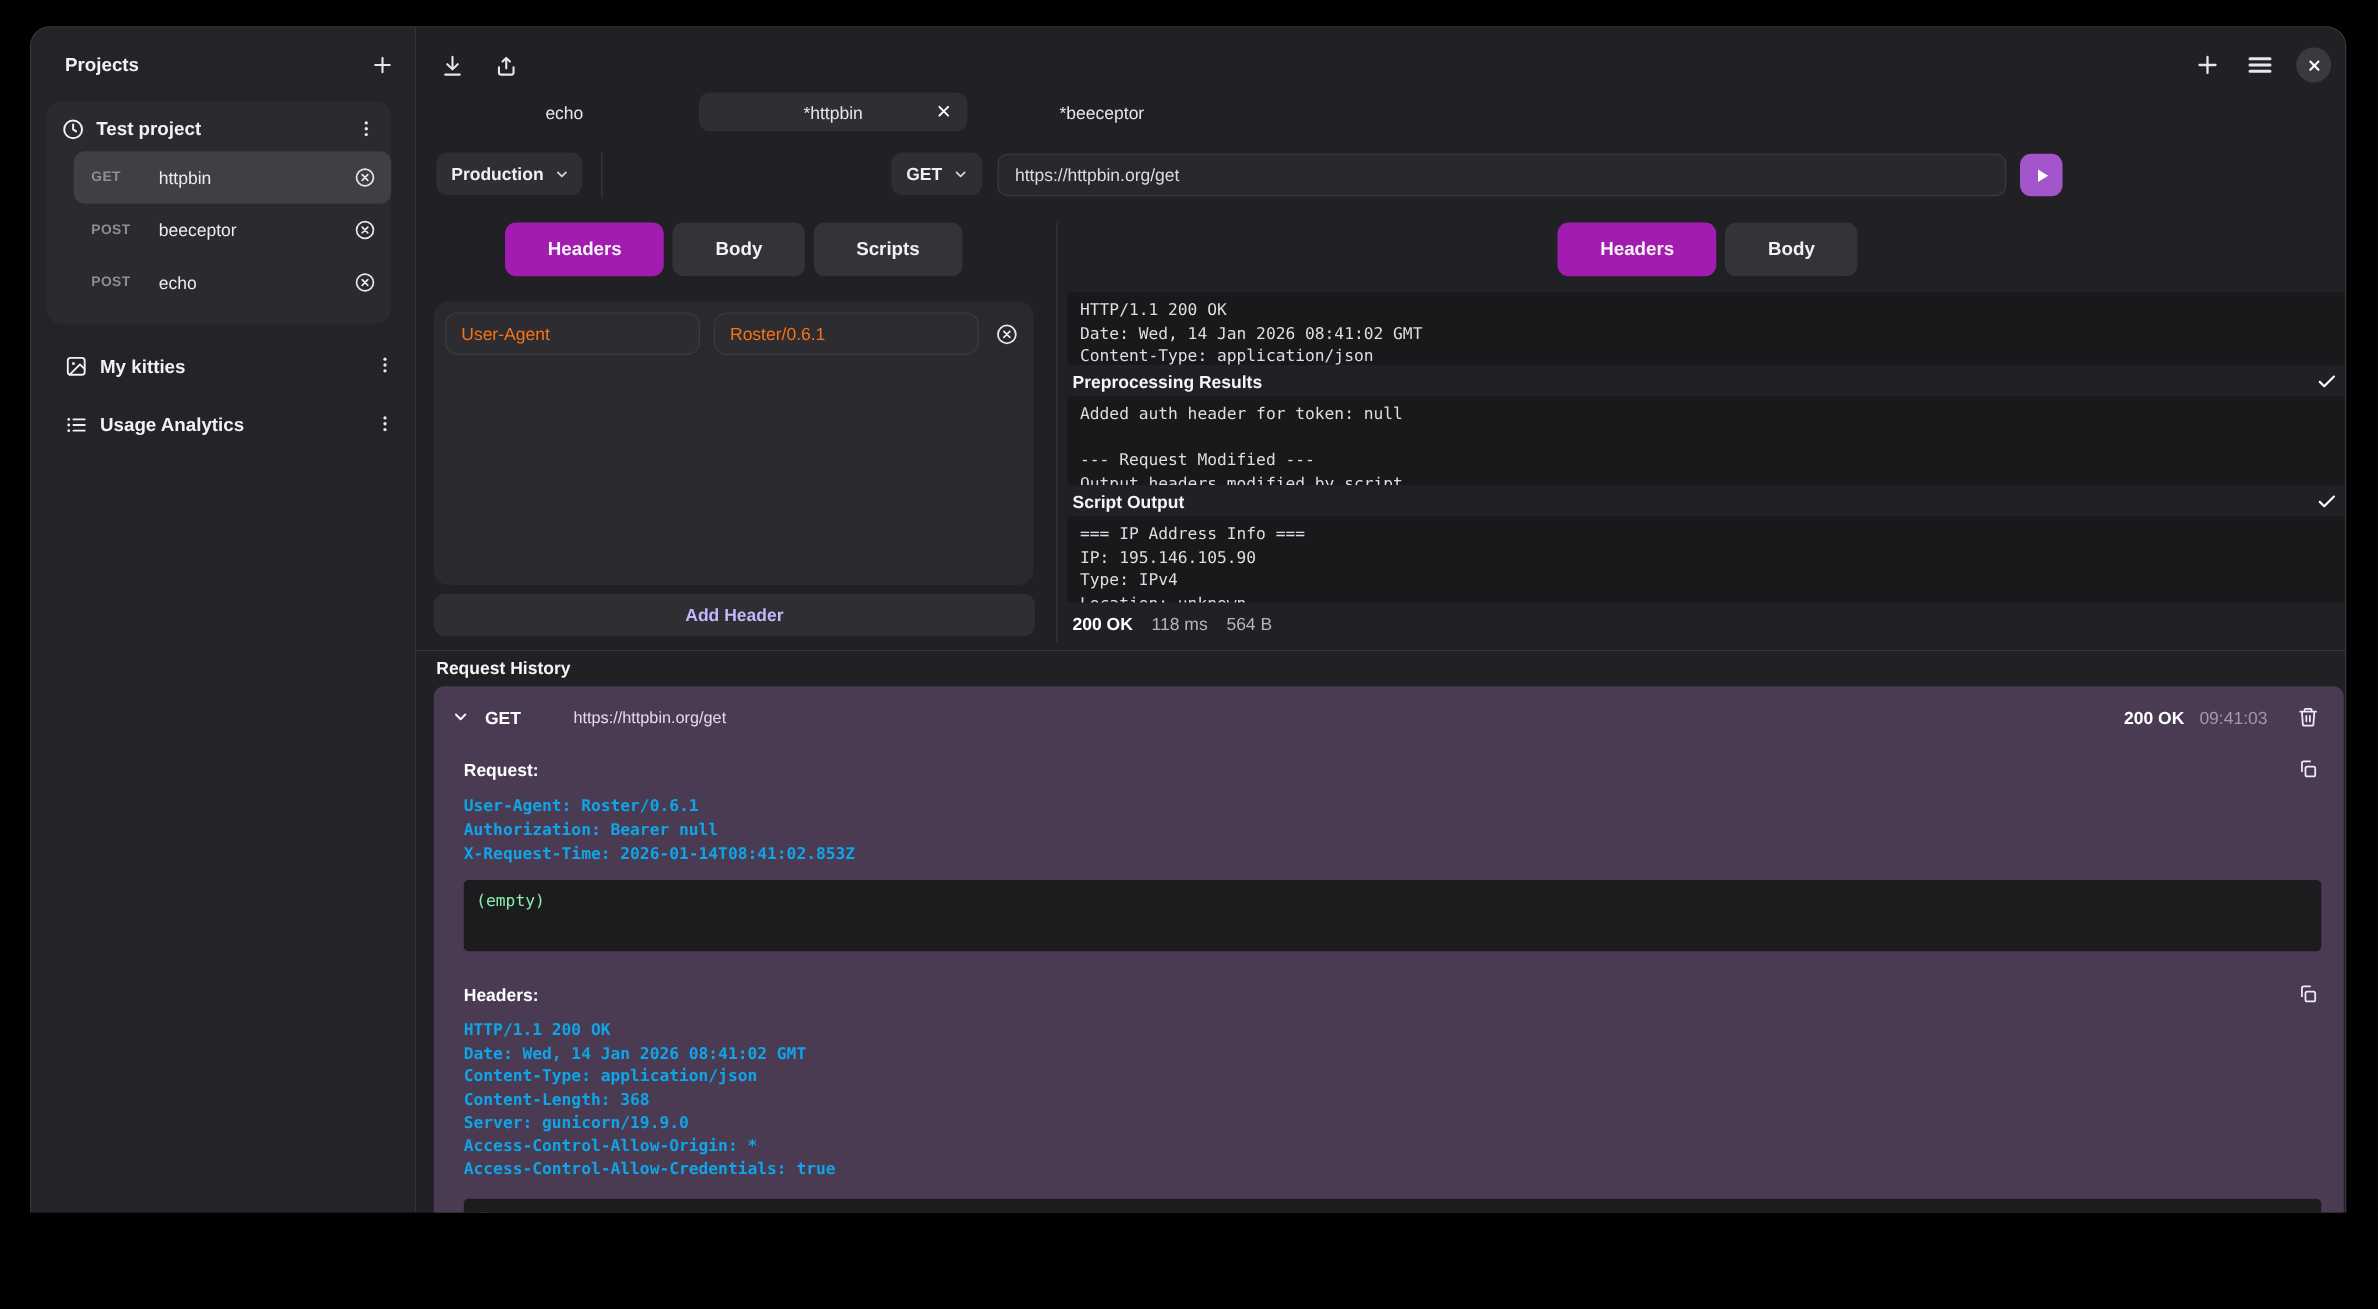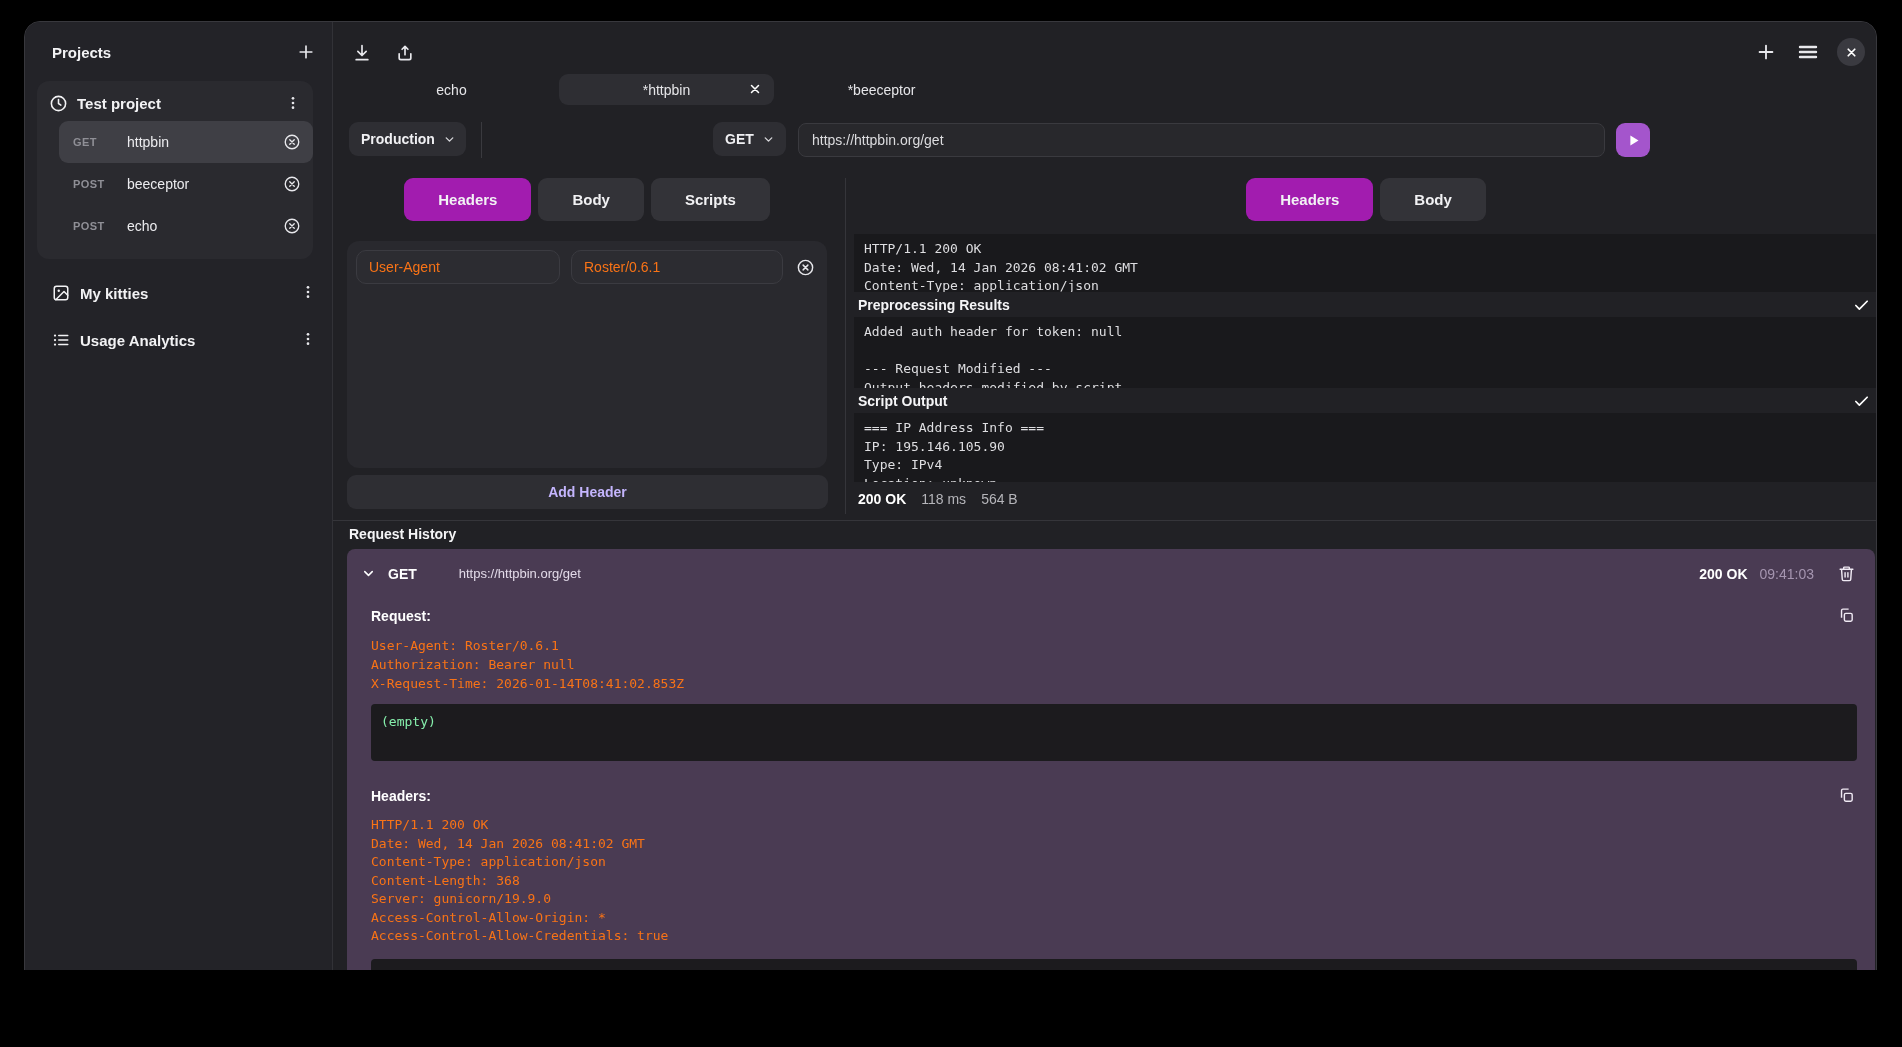--- a/index.html
+++ b/index.html
@@ -77,21 +77,21 @@
   .hist-card { margin-top:7px; width:1528px; height:560px; background:#4a3b53; border-radius:8px; }
   .hist-head { display:flex; align-items:center; padding:14px 18px 0 14px; }
   .hist-method { font-size:14px; font-weight:bold; color:#fff; margin-left:12px; }
   .hist-url { font-size:13px; color:#e3dbe9; margin-left:42px; flex:1; }
   .hist-status { font-size:14px; font-weight:bold; color:#fff; }
   .hist-time { font-size:14px; color:#a595b0; margin-left:12px; margin-right:22px; }
   .card-sec-head { display:flex; align-items:center; padding:0 18px 0 24px; }
   .card-sec-label { font-size:14px; font-weight:bold; color:#fff; flex:1; }
   .req-label { margin-top:21px; } .resp-label { margin-top:24px; }
   .card-lines { padding:10px 18px 0 24px; }
-  .card-line { font-family:"DejaVu Sans Mono",monospace; font-size:13px; line-height:19px; min-height:19px; color:#f97316; white-space:pre; }
+  .card-line { font-family:"DejaVu Sans Mono",monospace; font-size:13px; line-height:19px; min-height:19px; color:#0ea5e9; white-space:pre;font-weight:bold; }
   .card-line.resp { line-height:18.5px; min-height:18.5px; }
   .dark-box { margin:11px 18px 0 24px; background:#1c1b1e; border-radius:4px; }
   .empty-box { height:57px; padding:8px 10px; }
   .empty-text { font-family:"DejaVu Sans Mono",monospace; font-size:13px; color:#86efac; white-space:pre; }
   .json-box { margin-top:13px; height:110px; padding:8px 10px 0 10px; }
   .json-line { font-family:"DejaVu Sans Mono",monospace; font-size:13px; line-height:20px; min-height:20px; color:#d3cbd9; white-space:pre; }
 </style>
 </head>
 <body>
 

